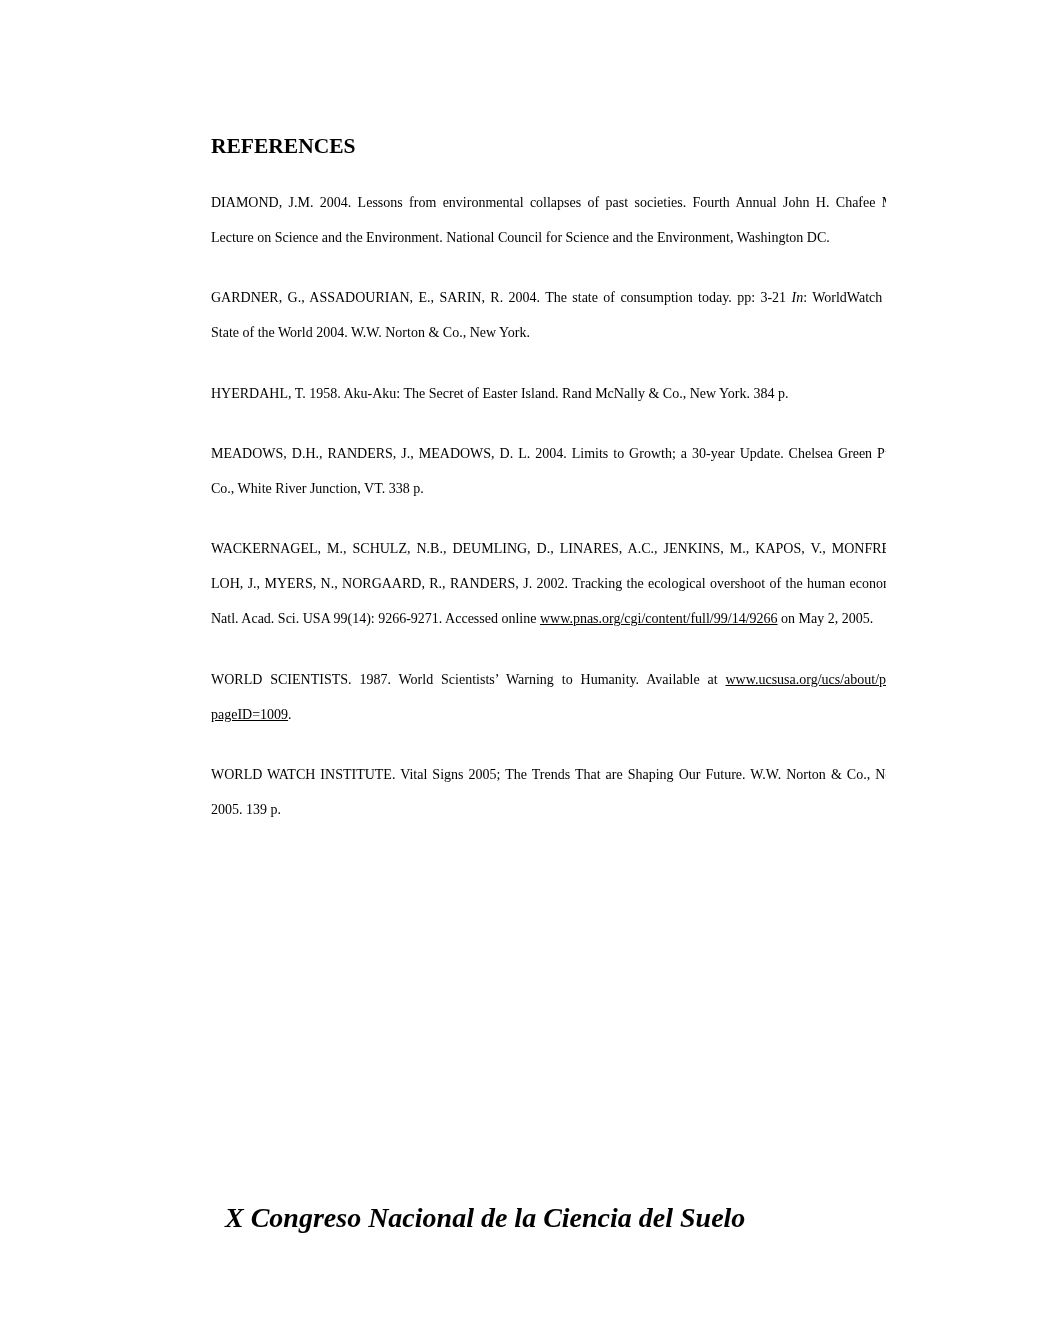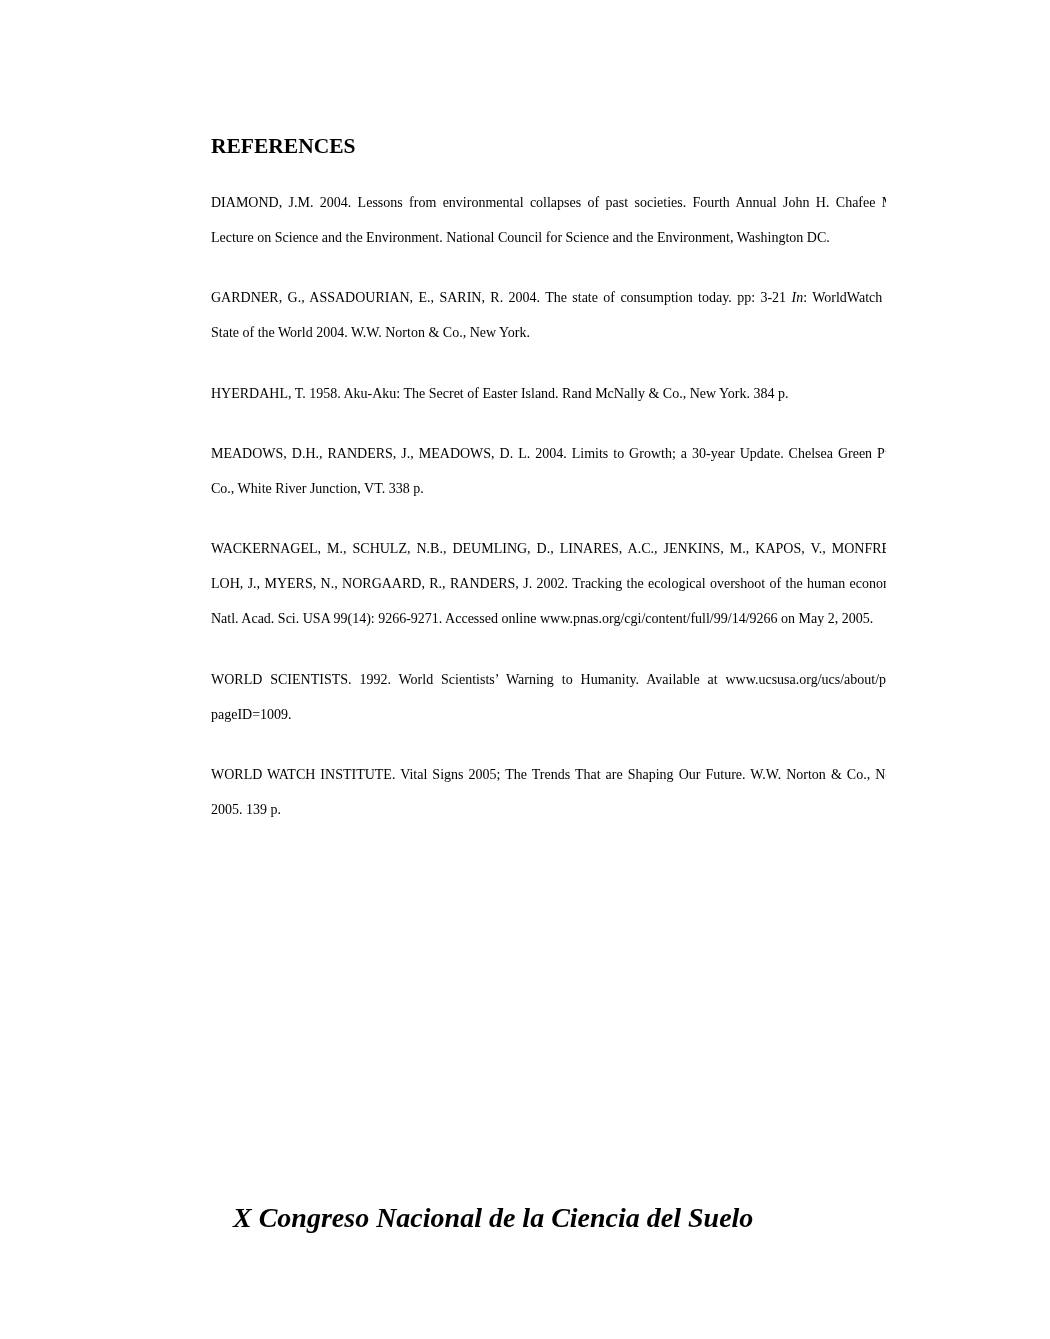--- a/index.html
+++ b/index.html
@@ -30,24 +30,24 @@
     margin: 0 0 25.4px 0;
   }
   .ref {
     font-size: 14px;
     line-height: 35px;
     margin: 0 0 25.4px 0;
     text-align: justify;
     text-align-last: left;
   }
   .seg-italic { font-style: italic; }
-  .seg-underline { }
+  .seg-underline { text-decoration: underline; }
   .footer {
     position: absolute;
-    left: 209px;
+    left: 201px;
     top: 1194px;
     width: 726px;
     display: flex;
     justify-content: space-between;
     align-items: baseline;
     font-family: Liberation Serif, serif;
   }
   .footer-title {
     font-size: 28px;
     font-weight: bold;
@@ -64,21 +64,21 @@
 
 <div class="page">
   <div class="content">
     <h1 class="heading">REFERENCES</h1>
     <div>
         <p class="ref"><span>DIAMOND, J.M. 2004. Lessons from environmental collapses of past societies. Fourth Annual John H. Chafee Memorial Lecture on Science and the Environment. National Council for Science and the Environment, Washington DC.</span></p>
         <p class="ref"><span>GARDNER, G., ASSADOURIAN, E., SARIN, R. 2004.  The state of consumption today. pp: 3-21 </span><span class="seg-italic">In</span><span>: WorldWatch Institute, State of the World 2004. W.W. Norton &amp; Co., New York.</span></p>
         <p class="ref"><span>HYERDAHL, T. 1958. Aku-Aku: The Secret of Easter Island. Rand McNally &amp; Co., New York.  384 p.</span></p>
         <p class="ref"><span>MEADOWS, D.H., RANDERS, J., MEADOWS, D. L. 2004. Limits to Growth; a 30-year Update.  Chelsea Green Publishing Co., White River Junction, VT.  338 p.</span></p>
         <p class="ref"><span>WACKERNAGEL, M., SCHULZ, N.B., DEUMLING, D., LINARES, A.C., JENKINS, M., KAPOS, V., MONFREDA, D., LOH, J., MYERS, N., NORGAARD, R., RANDERS, J. 2002. Tracking the ecological overshoot of the human economy.  Proc. Natl. Acad. Sci. USA 99(14): 9266-9271.  Accessed online </span><span class="seg-underline">www.pnas.org/cgi/content/full/99/14/9266</span><span> on May 2, 2005.</span></p>
-        <p class="ref"><span>WORLD SCIENTISTS.  1992. World Scientists’ Warning to Humanity. Available at </span><span class="seg-underline">www.ucsusa.org/ucs/about/page.cfm?pageID=1009</span><span>.</span></p>
+        <p class="ref"><span>WORLD SCIENTISTS.  1987. World Scientists’ Warning to Humanity. Available at </span><span class="seg-underline">www.ucsusa.org/ucs/about/page.cfm?pageID=1009</span><span>.</span></p>
         <p class="ref"><span>WORLD WATCH INSTITUTE. Vital Signs 2005; The Trends That are Shaping Our Future. W.W. Norton &amp; Co., New York. 2005. 139 p.</span></p>
       </div>
   </div>
   <div class="footer">
     <span class="footer-title">X Congreso Nacional de la Ciencia del Suelo</span>
     <span class="footer-page">37</span>
   </div>
 </div>
 
 </body></html>

